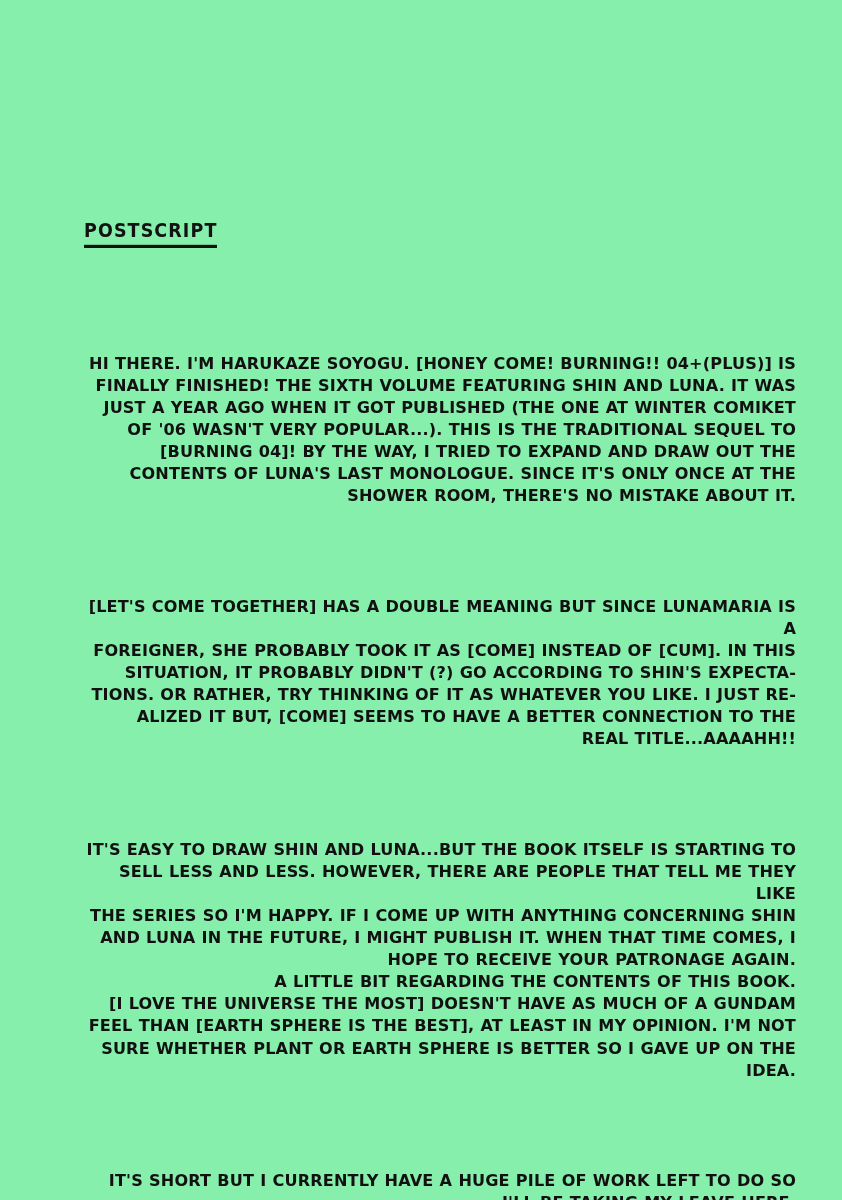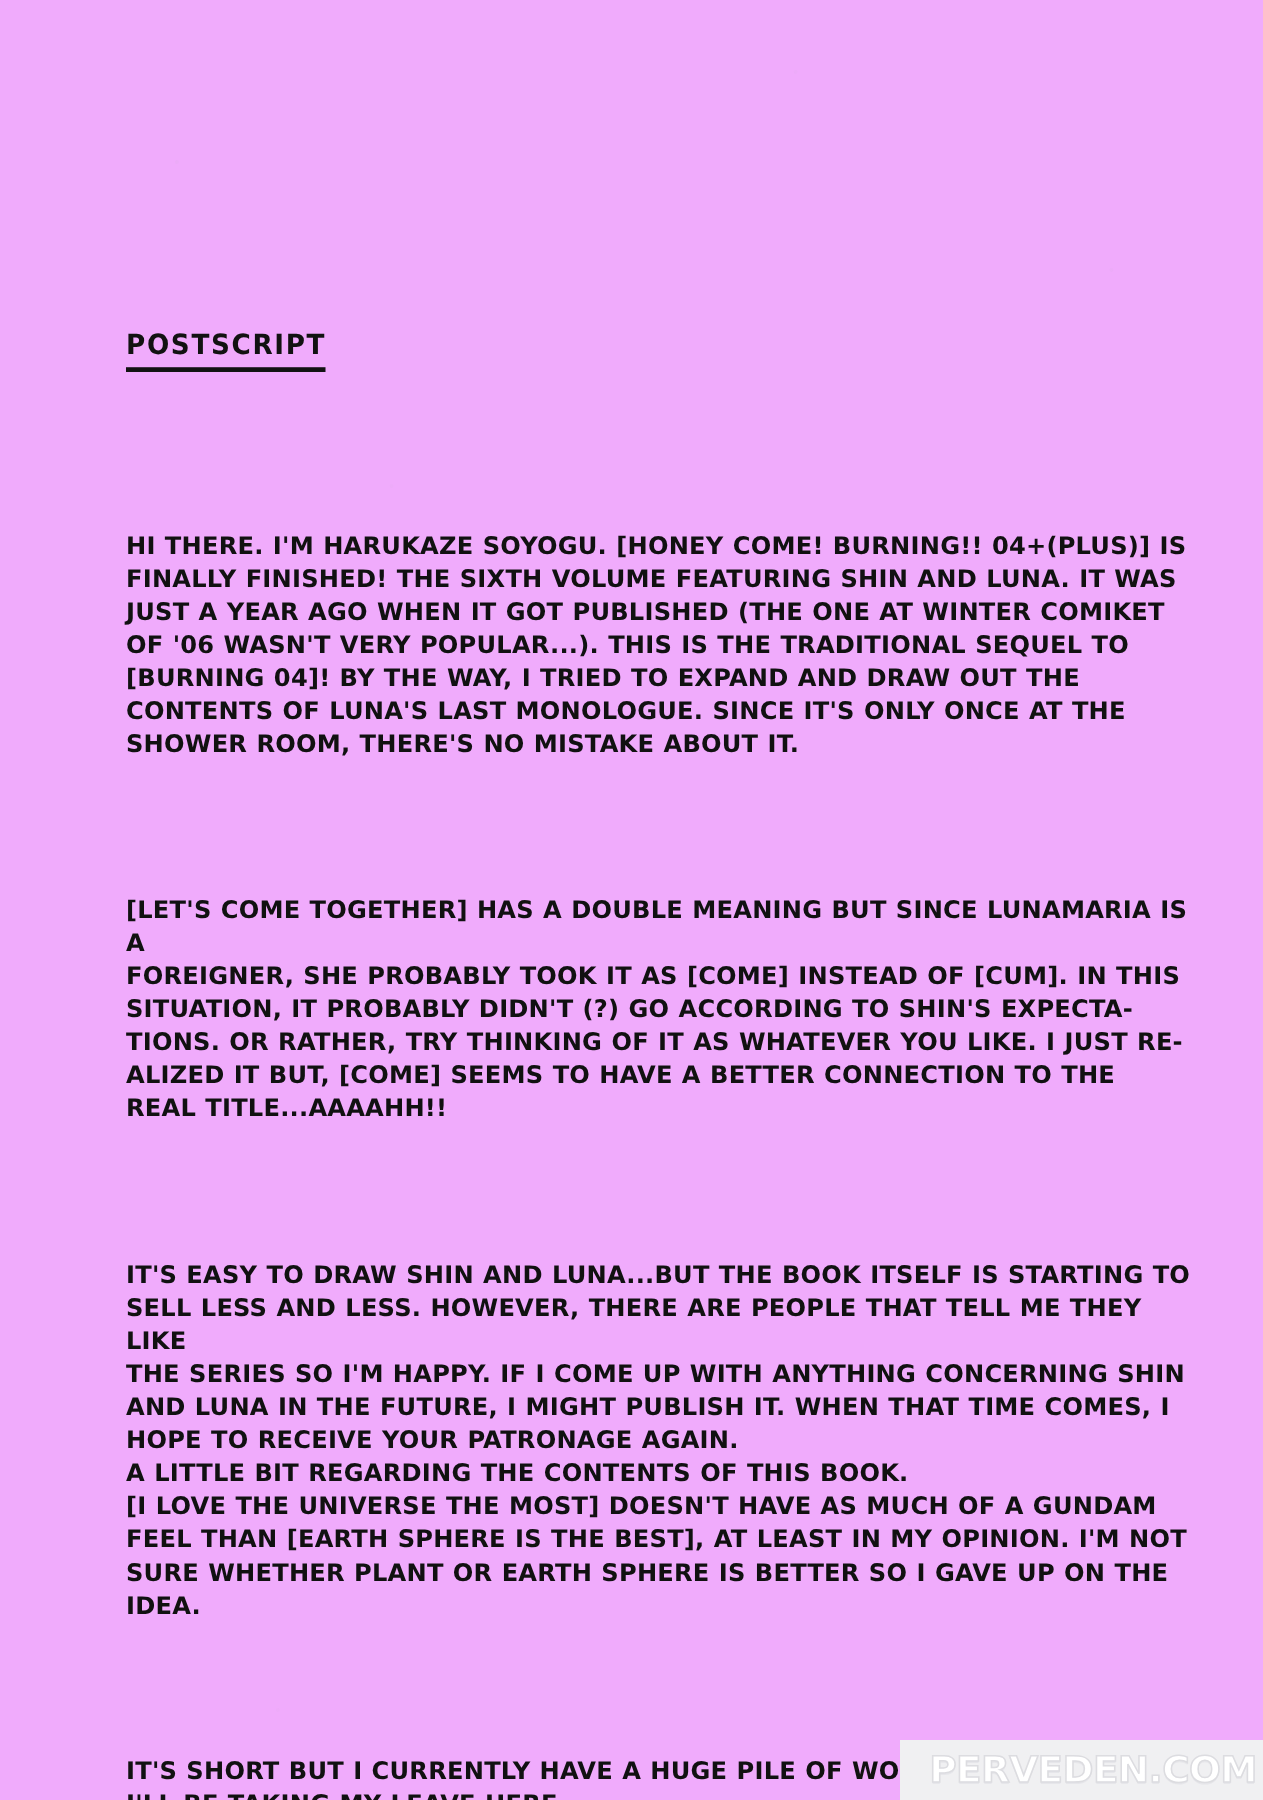--- a/index.html
+++ b/index.html
@@ -12,21 +12,21 @@
     background: #ffffff;
     font-family: "DejaVu Sans", sans-serif;
     overflow: hidden;
     position: relative;
   }
 
   
   #page {
     position: absolute;
     inset: 0;
-    background: #f0abfc;
+    background: #86efac;
     padding-left: 40px;
   }
 
   
   #page::before {
     content: "";
     position: absolute;
     inset: 0;
     pointer-events: none;
     background:
@@ -68,20 +68,21 @@
     line-height: 22.1px;
     letter-spacing: 0.15px;
     color: #111111;
     white-space: pre-wrap;
     word-spacing: 0.4px;
   }
 
   .para {
     margin: 0 0 22px 0;
     white-space: pre-wrap;
+    text-align: right;
   }
   .para:last-child { margin-bottom: 0; }
 
   
   #watermark {
     position: absolute;
     right: 0px;
     bottom: 0px;
     width: 242px;
     height: 40px;
@@ -148,17 +149,14 @@
 READING THIS BOOK, PLEASE DROP ME A COMMENT, I DON'T MIND EVEN IF
 IT'S ONE WORD. I'LL BE WAITING FOR YOUR OPINIONS AND THOUGHTS ON IT.
 PLEASE CHEER ON WITHOUT HESITATION!
 WELL THEN, LATERS.</p>
 
       
 
     </div>
   </article>
 
-  <div id="watermark">
-    <span class="wm-text">PERVEDEN.COM</span>
-  </div>
 
 </div>
 
 </body></html>

